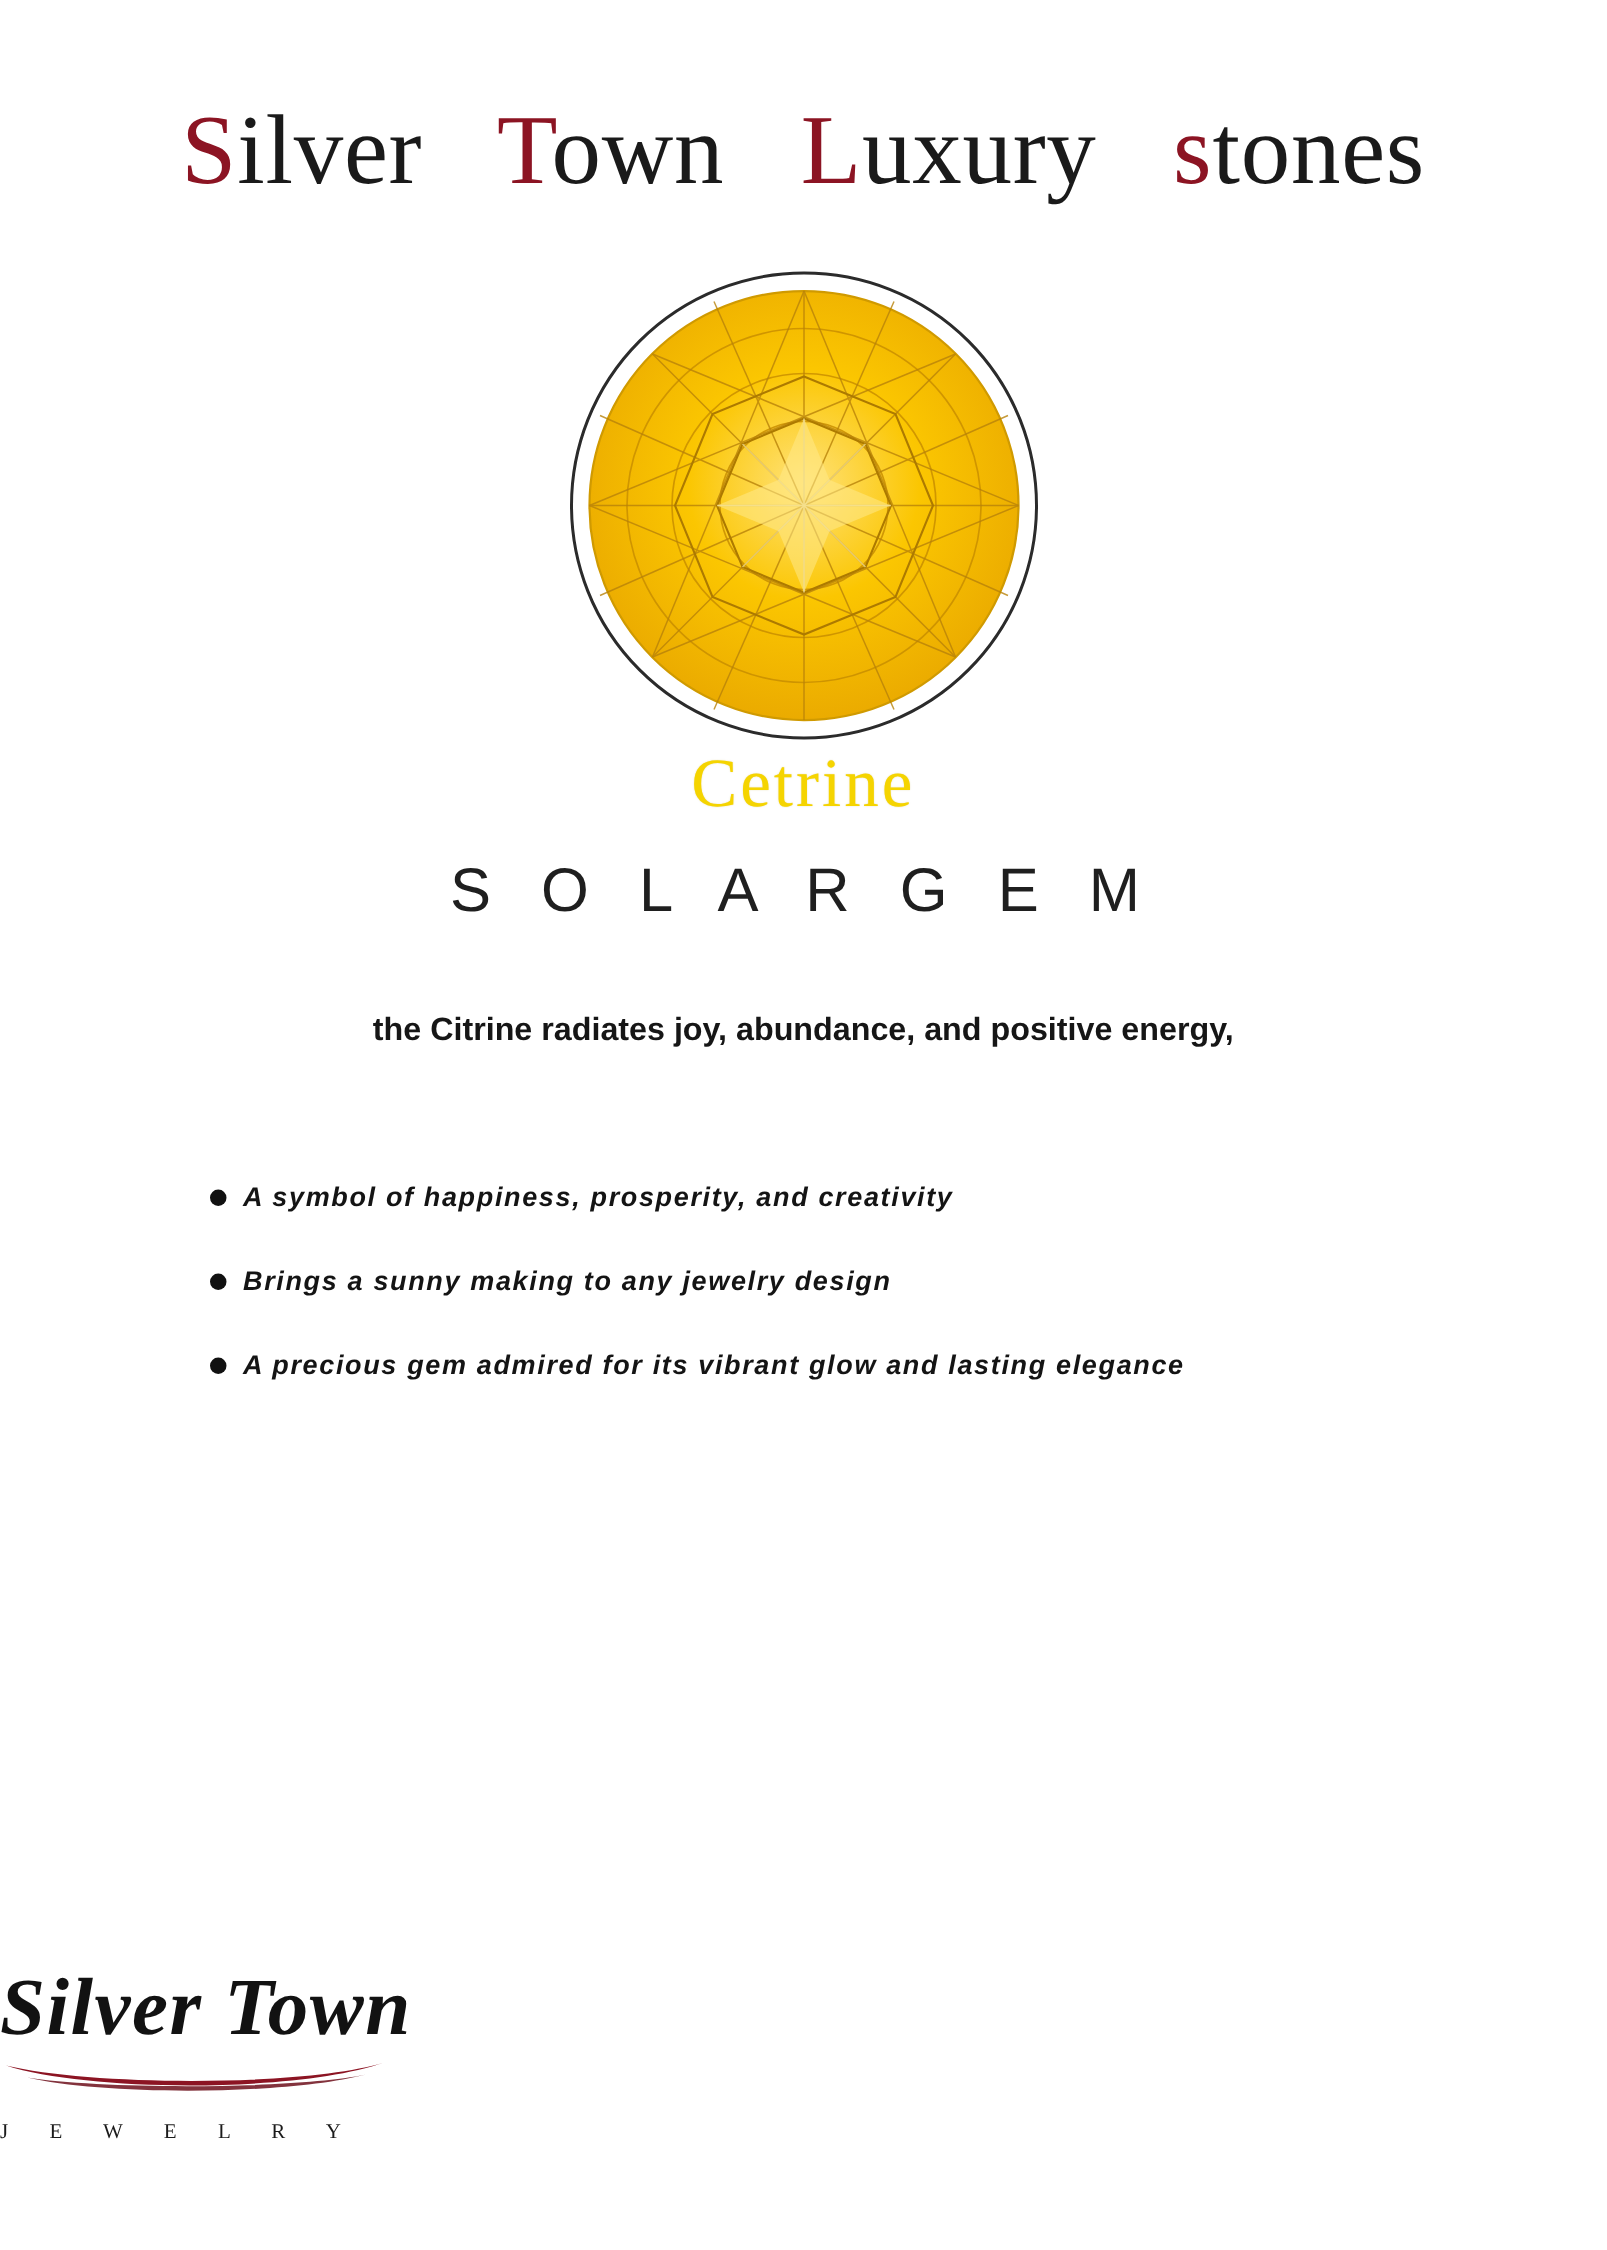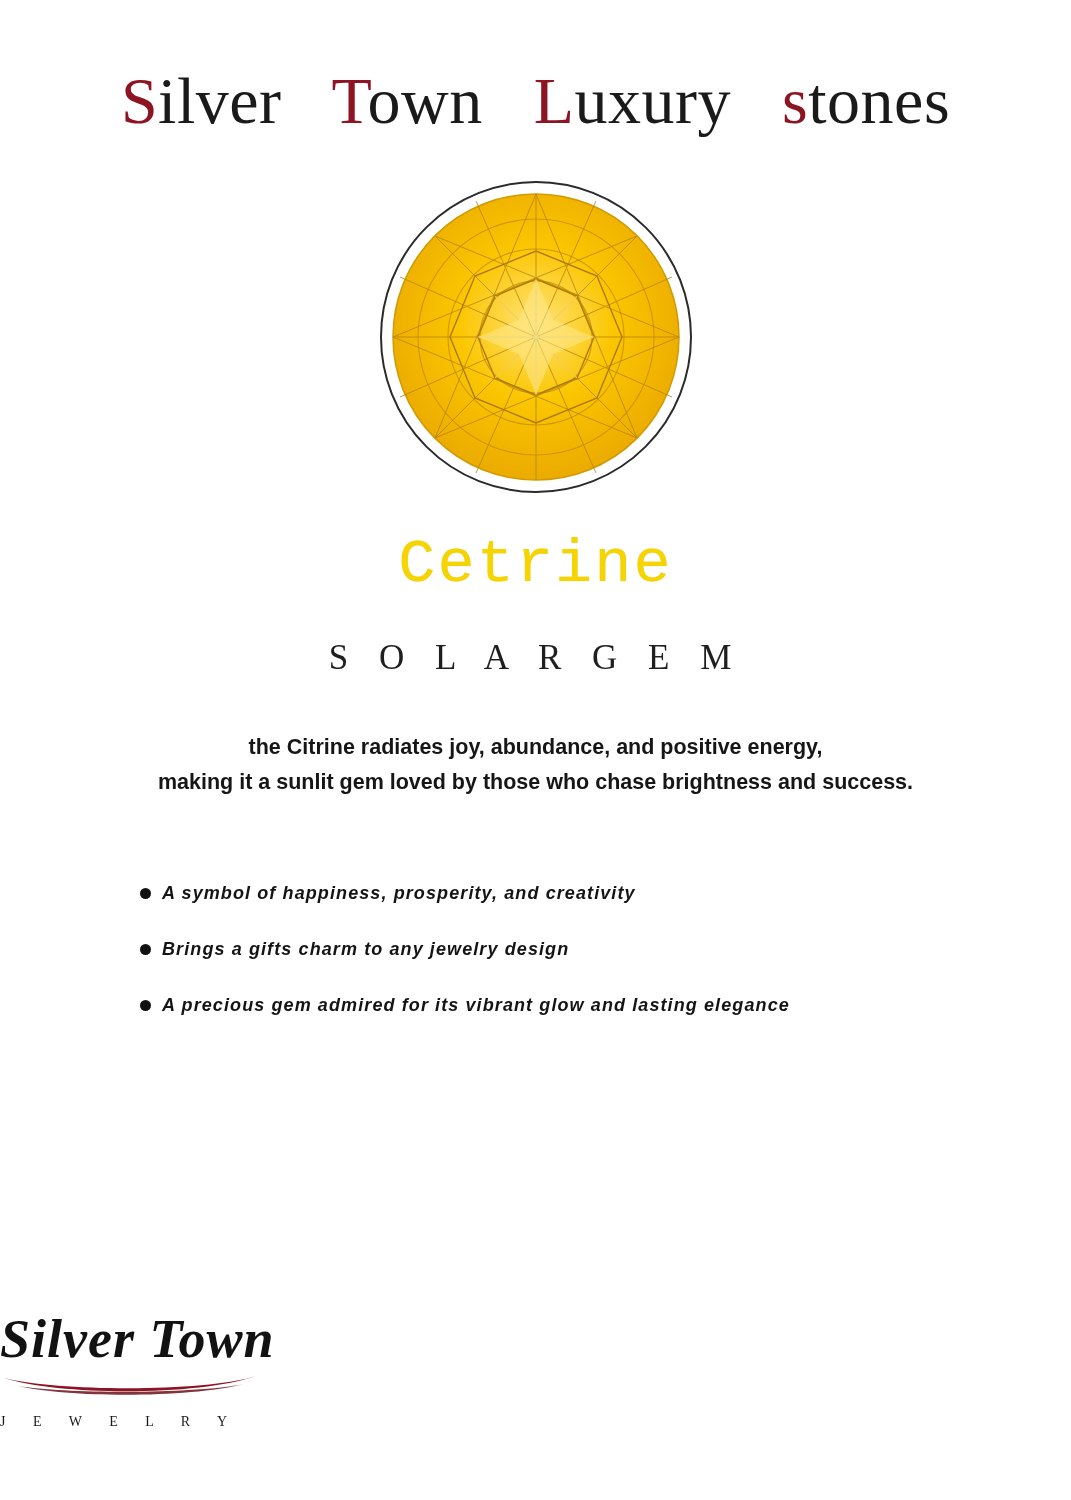--- a/index.html
+++ b/index.html
@@ -51,32 +51,31 @@
   .gem {
     position: relative;
     width: 316px;
     height: 316px;
   }
   .gem svg { display: block; }
 
   
   .gem-name {
     text-align: center;
-    margin-top: 34px;
-    font-family: Liberation Mono, monospace;
-    font-size: 62px;
+    font-family: Liberation Serif, serif;
+    font-size: 46px;
     letter-spacing: 2px;
     color: #f5d400;
     text-shadow: 0 0 1px rgba(180,150,0,.35);
   }
   .gem-sub {
     text-align: center;
-    margin-top: 38px;
-    font-family: Liberation Serif, serif;
-    font-size: 35px;
+    margin-top: 22px;
+    font-family: Liberation Sans, sans-serif;
+    font-size: 41px;
     font-weight: 400;
     letter-spacing: 11px;
     color: #1f1f1f;
   }
 
   
   .desc {
     margin: 52px auto 0;
     width: 900px;
     text-align: center;
@@ -216,31 +215,30 @@
         </g>
       </svg>
     </div>
   </div>
 
   <div class="gem-name">Cetrine</div>
   <div class="gem-sub">S O L A R   G E M</div>
 
   <div class="desc">
     <div>the Citrine radiates joy, abundance, and positive energy,</div>
-    <div>making it a sunlit gem loved by those who chase brightness and success.</div>
   </div>
 
   <ul class="bullets">
     <li>
       <span class="dot"></span>
       <span>A symbol of happiness, prosperity, and creativity</span>
     </li>
     <li>
       <span class="dot"></span>
-      <span>Brings a gifts charm to any jewelry design</span>
+      <span>Brings a sunny making to any jewelry design</span>
     </li>
     <li>
       <span class="dot"></span>
       <span>A precious gem admired for its vibrant glow and lasting elegance</span>
     </li>
   </ul>
 
   <div class="logo">
     <div class="logo-script">Silver Town</div>
     <svg class="logo-swoosh" viewBox="0 0 260 26">

